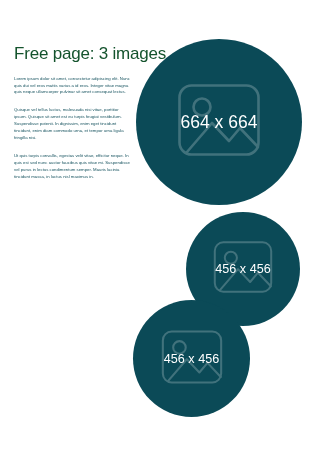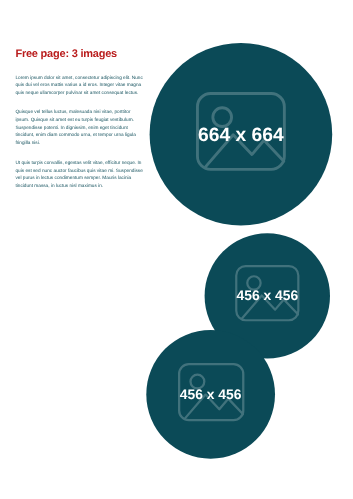--- a/index.html
+++ b/index.html
@@ -23,23 +23,23 @@
 
   
   .text-col {
     position: absolute;
     left: 14px;
     top: 44px;
     width: 116px;
     z-index: 3;
   }
   .page-title {
-    font-size: 10px;
-    font-weight: bold;
-    color: #b91c1c;
+    font-size: 17px;
+    font-weight: normal;
+    color: #14532d;
     letter-spacing: -0.2px;
     line-height: 1.15;
     margin: 0 0 12px 0;
     white-space: nowrap;
   }
   .body-par {
     font-size: 4.3px;
     line-height: 1.62;
     color: #15525E;
     margin: 0 0 11px 0;
@@ -91,21 +91,21 @@
   .ph-icon {
     position: absolute;
     top: 50%;
     left: 50%;
     transform: translate(-50%, -50%);
     opacity: 0.22;
   }
   .ph-label {
     position: relative;
     color: #ffffff;
-    font-weight: bold;
+    font-weight: normal;
     white-space: nowrap;
     z-index: 2;
   }
   .circle-1 .ph-label { font-size: 17.5px; }
   .circle-2 .ph-label { font-size: 12.6px; }
   .circle-3 .ph-label { font-size: 12.6px; }
 </style>
 </head>
 <body>
 

